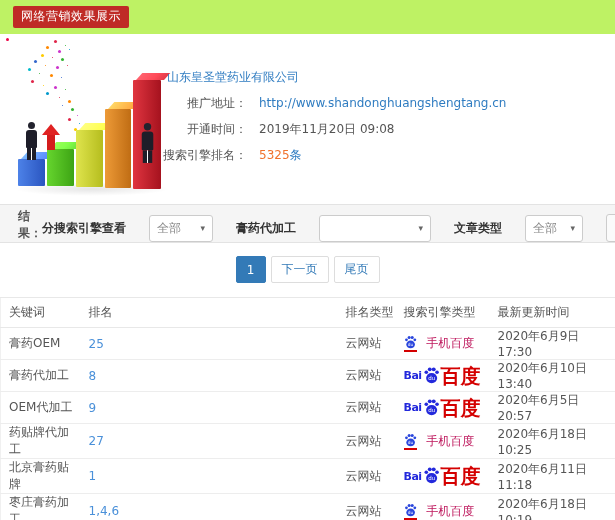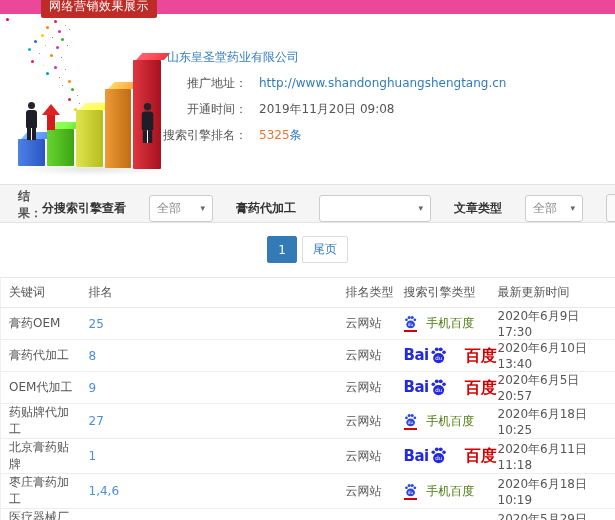--- a/index.html
+++ b/index.html
@@ -1,20 +1,20 @@
 <!DOCTYPE html>
 <html><head>
 <meta charset="utf-8">
 <style>
   * { margin:0; padding:0; box-sizing:border-box; }
   html,body { width:615px; height:520px; overflow:hidden; background:#fff;
               font-family:"DejaVu Sans","Liberation Sans",sans-serif; font-size:12px; color:#555; }
 
   
-  .topbar { height:14px; background:#ec4899; display:flex; align-items:center;padding-left:28px; }
+  .topbar { height:34px; background:#bef264; display:flex; align-items:center; }
   .title-badge { margin-left:13px; background:#bf2b26; color:#fff; font-size:12px;
                  padding:2px 8px 3px; border-radius:2px; letter-spacing:.5px; }
 
   
   .info-section { position:relative; height:170px; }
 
   
   .chart-art { position:absolute; left:6px; top:4px; width:172px; height:160px; }
   .bar { position:absolute; border-radius:1px; }
   .bar::before { content:""; position:absolute; left:3px; top:-7px; width:100%; height:7px;
@@ -80,28 +80,28 @@
 
   
   table.results { margin-top:14px; width:100%; border-collapse:collapse; table-layout:fixed;
                   border-left:1px solid #f0f0f0; }
   .results th { text-align:left; color:#555; font-weight:normal; padding:6px 0 6px 8px;
                 border-top:1px solid #e8e8e8; border-bottom:1px solid #e8e8e8; }
   .results td { height:29px; padding-left:8px; color:#555; border-bottom:1px solid #ededed; }
   .results td.rank { color:#4a90d9; }
   .engine-cell { white-space:nowrap; }
   .baidu-logo { display:inline-flex; align-items:center; line-height:1; }
-  .baidu-logo .bai { color:#2329dc; font-weight:bold; font-size:15px; letter-spacing:-.5px; }
-  .baidu-logo .du-suffix { color:#d40000; font-weight:bold; font-size:16px; margin-left:18px; }
+  .baidu-logo .bai { color:#2329dc; font-weight:bold; font-size:11px; letter-spacing:-.5px; }
+  .baidu-logo .du-suffix { color:#d40000; font-weight:bold; font-size:20px; margin-left:1px; }
   .paw { display:inline-block; }
   .paw-big { width:17px; height:18px; margin:0 0 2px 1px; }
   .paw-small { width:13px; height:14px; }
   .paw-wrap { display:inline-flex; flex-direction:column; align-items:center; vertical-align:middle; }
   .paw-wrap .underline { width:13px; height:2px; background:#d40000; margin-top:1px; }
-  .mobile-label { color:#4d7c0f; margin-left:6px; vertical-align:middle;margin-top:37px; }
+  .mobile-label { color:#be185d; margin-left:6px; vertical-align:middle;margin-top:37px; }
 </style>
 </head>
 <body>
 
 <div class="topbar">
   <span class="title-badge">网络营销效果展示</span>
 </div>
 
 <div class="info-section">
 
@@ -164,20 +164,21 @@
     <div class="select select-article">
       <span>全部</span>
       <span class="caret">▾</span>
     </div>
     <button class="submit-btn">提交</button>
   </div>
 </div>
 
 <div class="pagination">
   <div class="page-btn active">1</div>
+  <div class="page-btn">下一页</div>
   <div class="page-btn">尾页</div>
 </div>
 
 <table class="results">
   <colgroup>
       <col style="width:80px">
       <col style="width:257px">
       <col style="width:58px">
       <col style="width:94px">
       <col>

